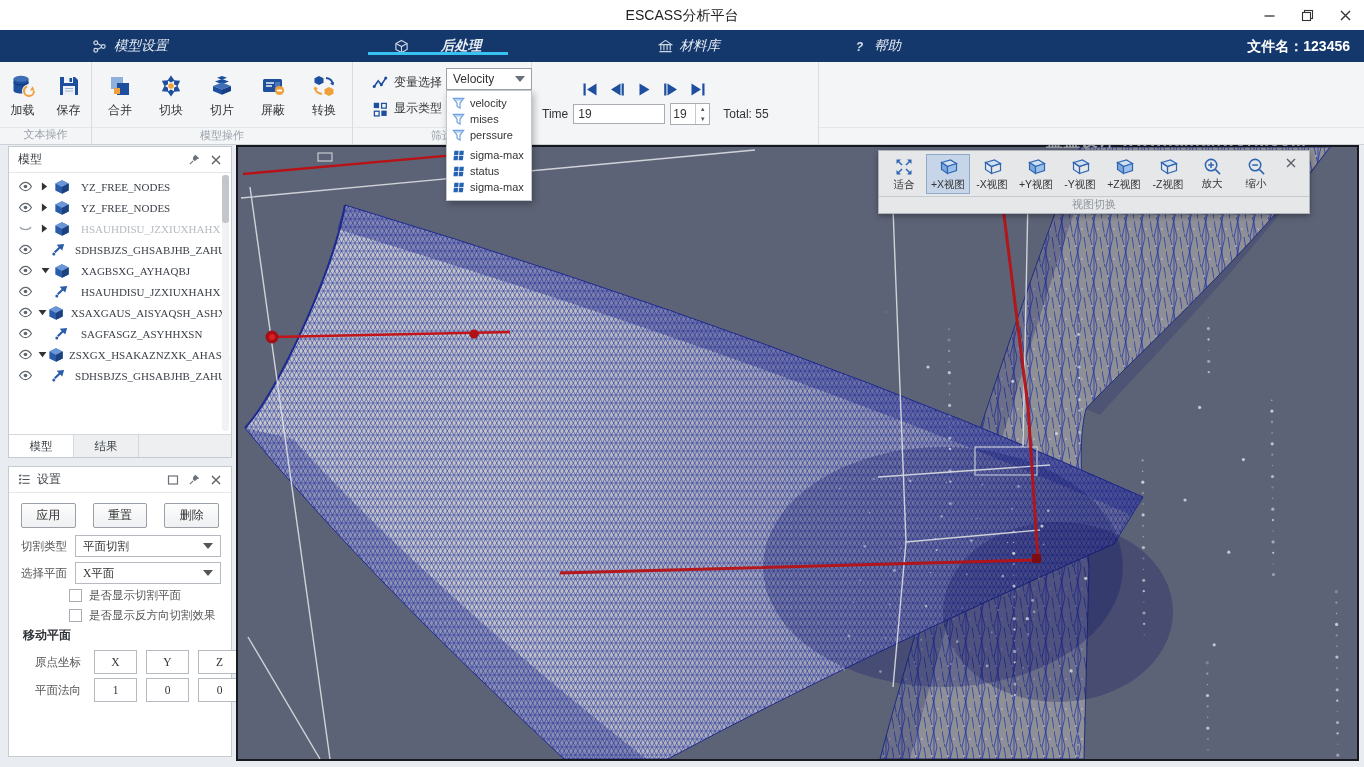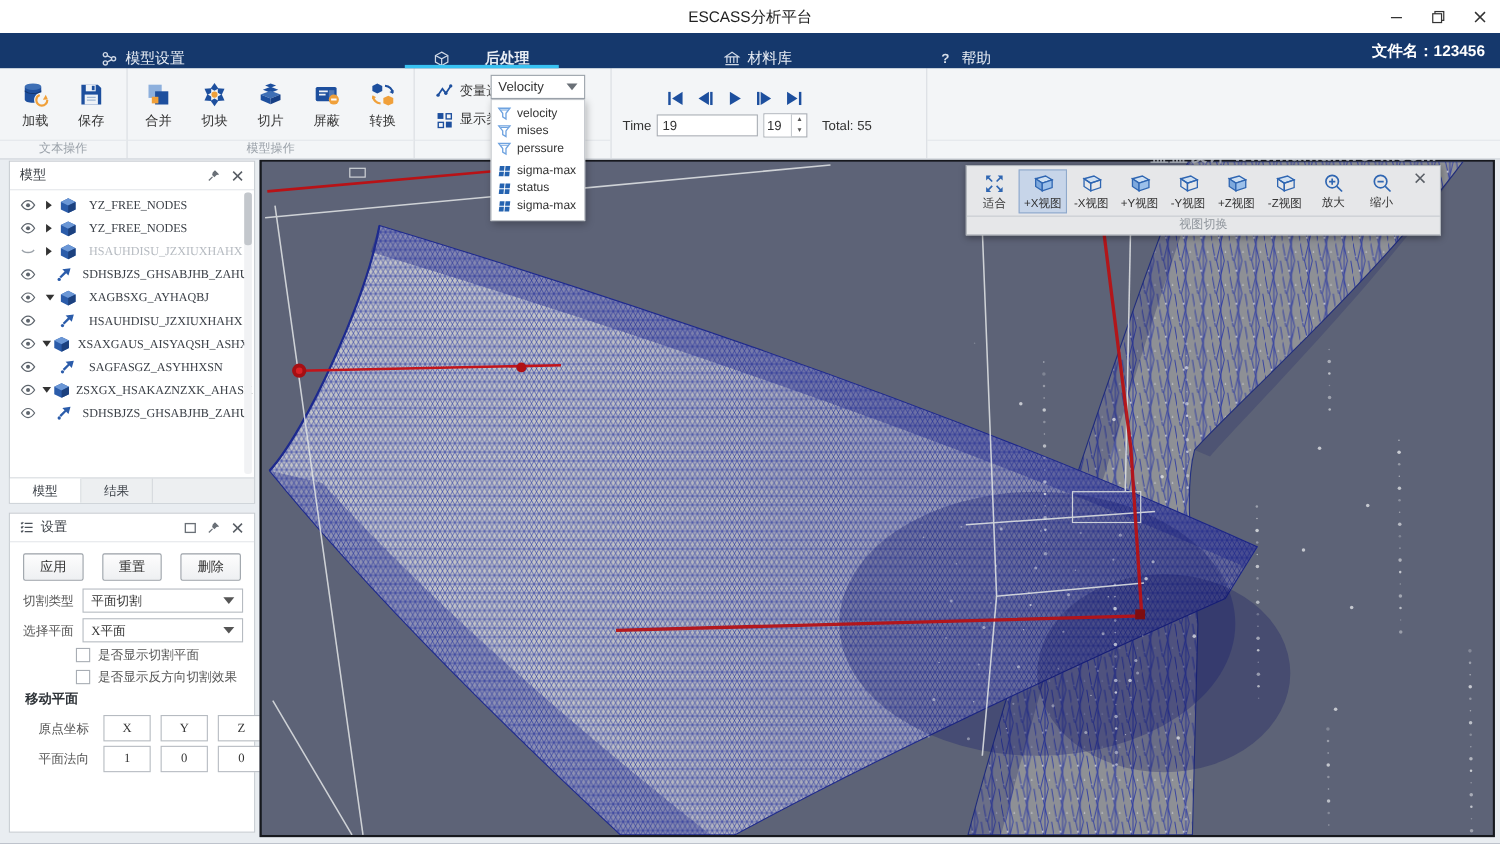--- a/index.html
+++ b/index.html
@@ -8,21 +8,21 @@
   .ic{display:inline-flex;align-items:center;justify-content:center;line-height:0;}
 
   
   .titlebar{position:absolute;top:0;left:0;right:0;height:30px;background:#ffffff;border-bottom:1px solid #e2e5e8;z-index:20;}
   .titlebar .title{position:absolute;left:0;right:0;top:0;text-align:center;line-height:30px;font-size:14px;color:#222;}
   .win-btns{position:absolute;right:10px;top:0;height:30px;display:flex;align-items:center;gap:20px;z-index:2;}
   .win-btn{width:18px;height:18px;display:flex;align-items:center;justify-content:center;cursor:pointer;}
 
   
   .menubar{position:absolute;top:30px;left:0;right:0;height:32px;background:#15386c;display:flex;align-items:stretch;z-index:20;}
-  #menu-items{display:flex;align-items:flex-end;}
+  #menu-items{display:flex;align-items:center;font-style:italic;}
   .menu-item{display:flex;align-items:center;gap:7px;color:#e8edf4;font-size:13.5px;padding:0 20px;position:relative;cursor:pointer;}
   .menu-item:nth-child(1){margin-left:72px;}
   .menu-item:nth-child(2){margin-left:168px;padding:0 38px;gap:32px;}
   .menu-item:nth-child(3){margin-left:118px;}
   .menu-item:nth-child(4){margin-left:92px;}
   .menu-item.active{font-weight:bold;}
   .menu-item.active::after{content:"";position:absolute;left:12px;right:12px;bottom:0;height:3px;background:#38c2f2;}
   .file-label{margin-left:auto;color:#ffffff;font-size:14px;font-weight:bold;line-height:32px;padding-right:14px;}
 
   
@@ -177,21 +177,21 @@
             <text x="8" y="12.5" font-size="13" font-weight="bold" fill="#d7dfea" text-anchor="middle" font-family="Liberation Sans,sans-serif">?</text>
           </svg>
         </span>
         <span>帮助</span>
       </div>
     </div>
   <div class="file-label">文件名：123456</div>
 </div>
 
 <div class="toolbar" id="toolbar">
-    <div class="tb-group" style="width: 116px;">
+    <div class="tb-group" style="width: 92px; font-family: Liberation Mono, monospace;">
       <div class="tb-content">
         <div class="tb-btn">
           <span class="ic">
             <svg width="26" height="26" viewBox="0 0 26 26">
               <path d="M3.5 5.8 L3.5 17.5 C3.5 19.3 6.9 20.5 11 20.5 L12.5 20.4 C12.1 19.6 12 18.9 12 18 C12 14.9 14.1 12.3 17 11.4 L18.5 11 L18.5 5.8 Z" fill="#1d4f9e"></path>
               <ellipse cx="11" cy="5.8" rx="7.5" ry="3" fill="#3e6fb5"></ellipse>
               <path d="M3.5 9.5 C4.8 11 7.7 12 11 12 C14.3 12 17.2 11 18.5 9.5" stroke="#12356e" stroke-width="1" fill="none"></path>
               <circle cx="19" cy="18" r="5" fill="none" stroke="#f0a03a" stroke-width="2" stroke-dasharray="21 11"></circle>
               <path d="M22.6 13.2 L24.6 17.4 L20 17.6 Z" fill="#f0a03a"></path>
             </svg>

